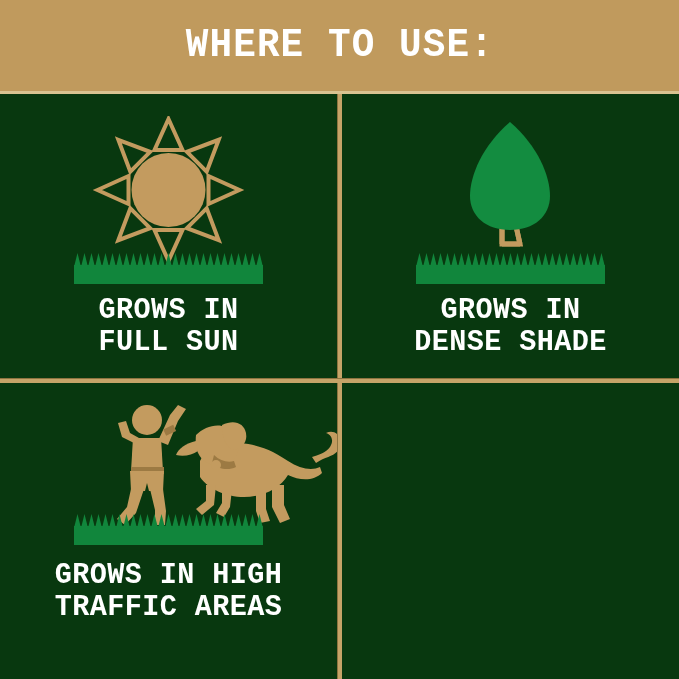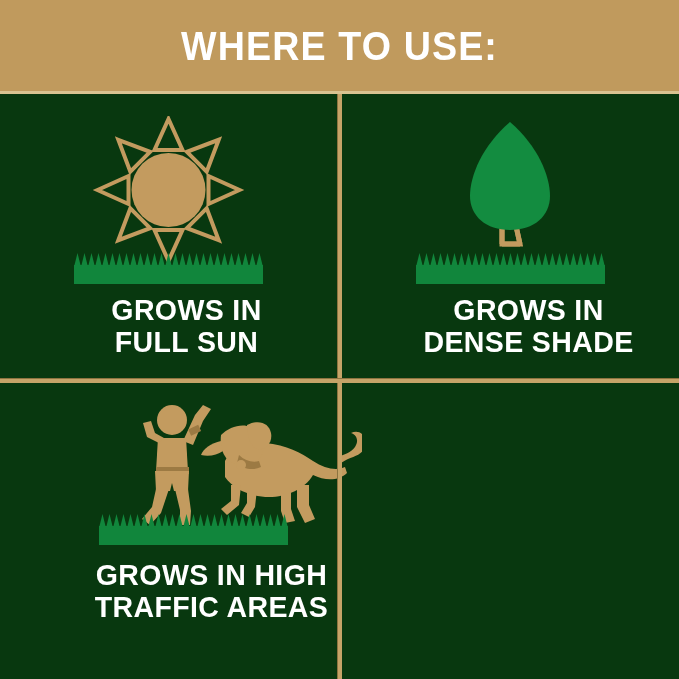--- a/index.html
+++ b/index.html
@@ -6,21 +6,21 @@
     margin: 0;
     padding: 0;
     background: #08340f;
   }
   #root {
     position: relative;
     width: 679px;
     height: 679px;
     background: #08380f;
     overflow: hidden;
-    font-family: Liberation Sans, sans-serif;
+    font-family: Liberation Mono, monospace;
   }
 
   
   .header-bar {
     position: absolute;
     left: 0; top: 0;
     width: 679px;
     height: 91px;
     background: #c09a5d;
     display: flex;
@@ -72,28 +72,27 @@
   }
 
   .panel {
     position: absolute;
     width: 337px;
     height: 284px;
     box-sizing: border-box;
   }
   .panel.tl { left: 0;   top: 0; }
   .panel.tr { left: 342px; top: 0; }
-  .panel.bl { left: 0;   top: 289px; height: 296px; margin-left: 25px; }
+  .panel.bl { left: 0;   top: 289px; height: 296px; }
   .panel.br { left: 342px; top: 289px; height: 296px; }
 
   .panel-inner {
     position: relative;
     width: 100%;
     height: 100%;
-    padding-left: 36px;
   }
 
   .icon-area {
     position: absolute;
     left: 0;
     width: 100%;
   }
 
   .caption {
     position: absolute;

